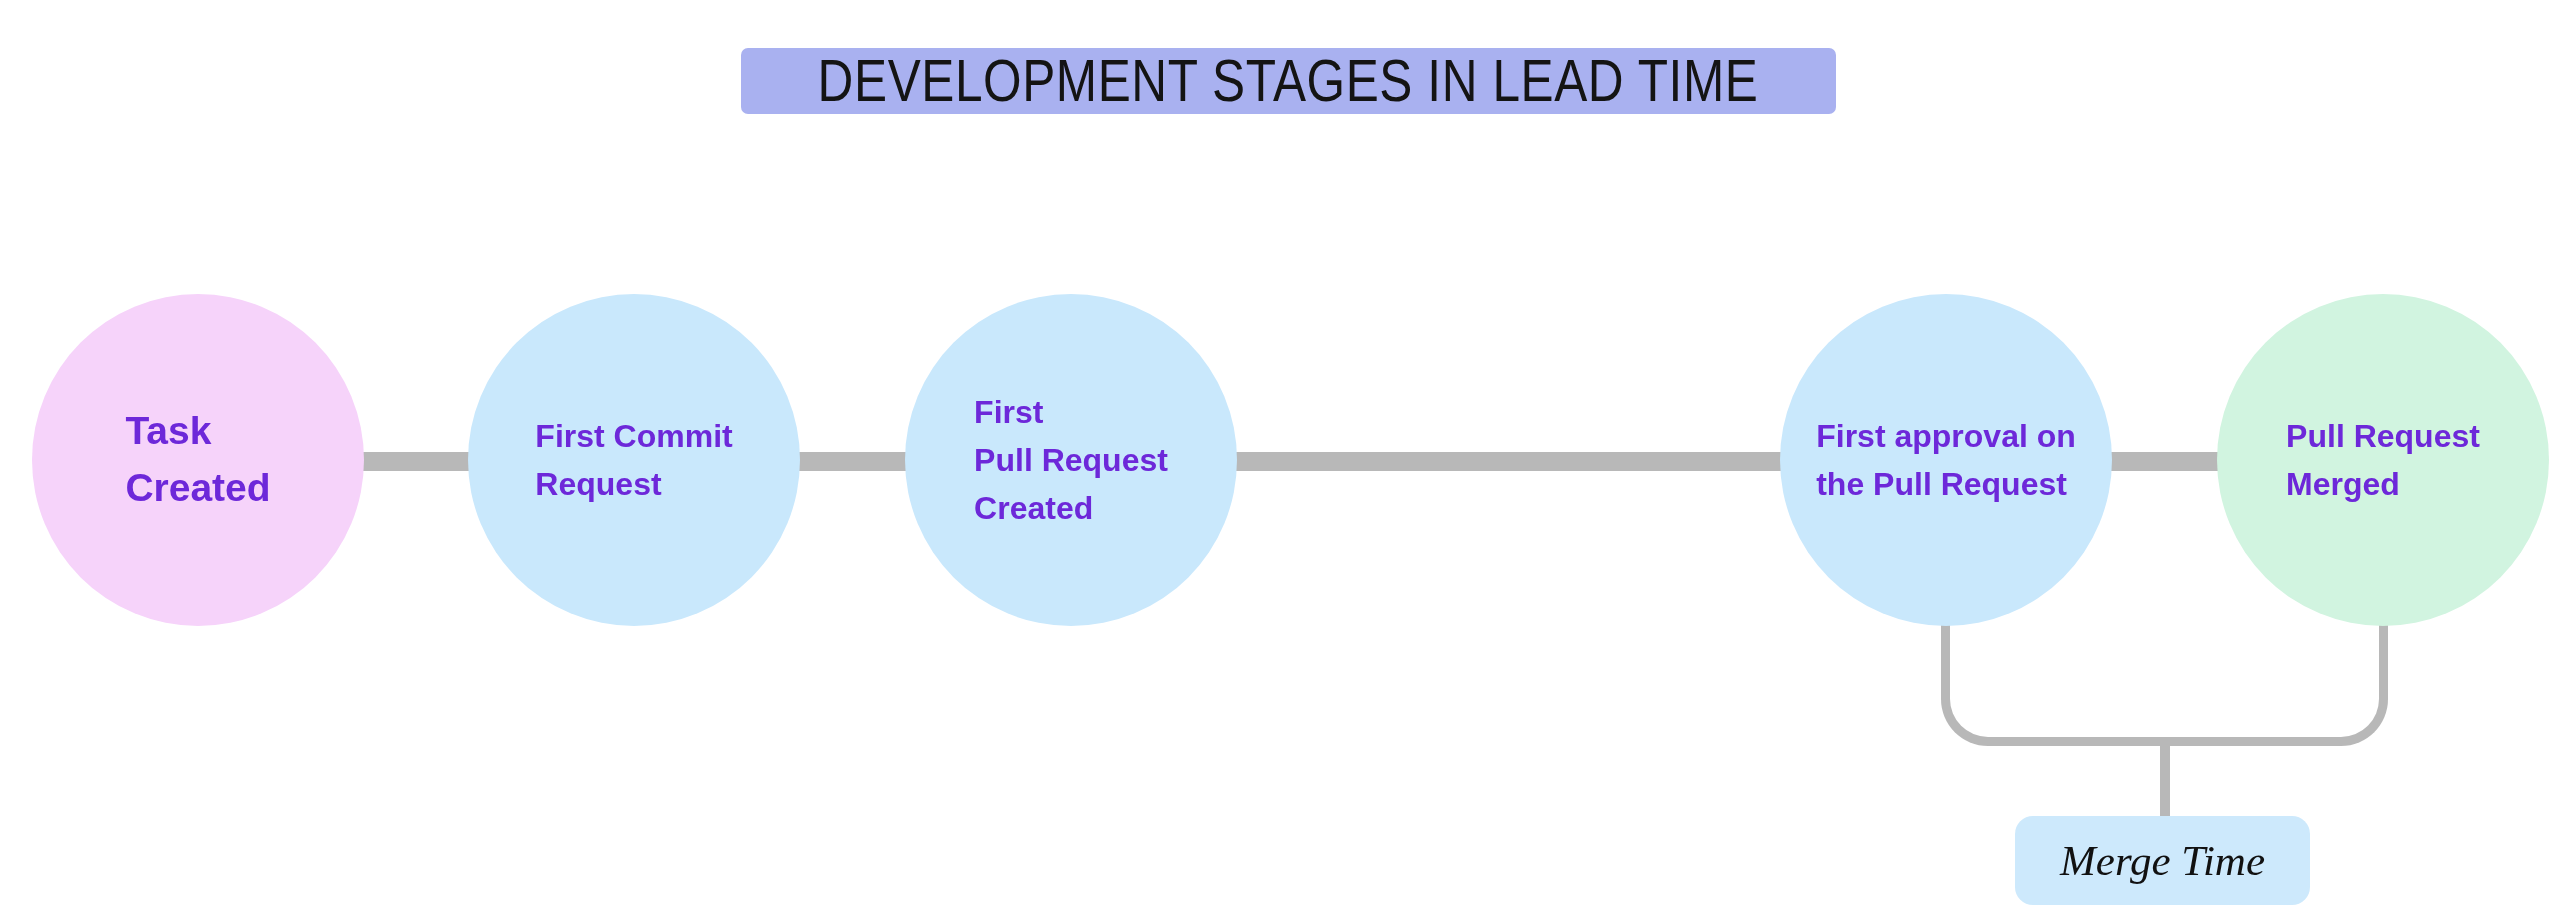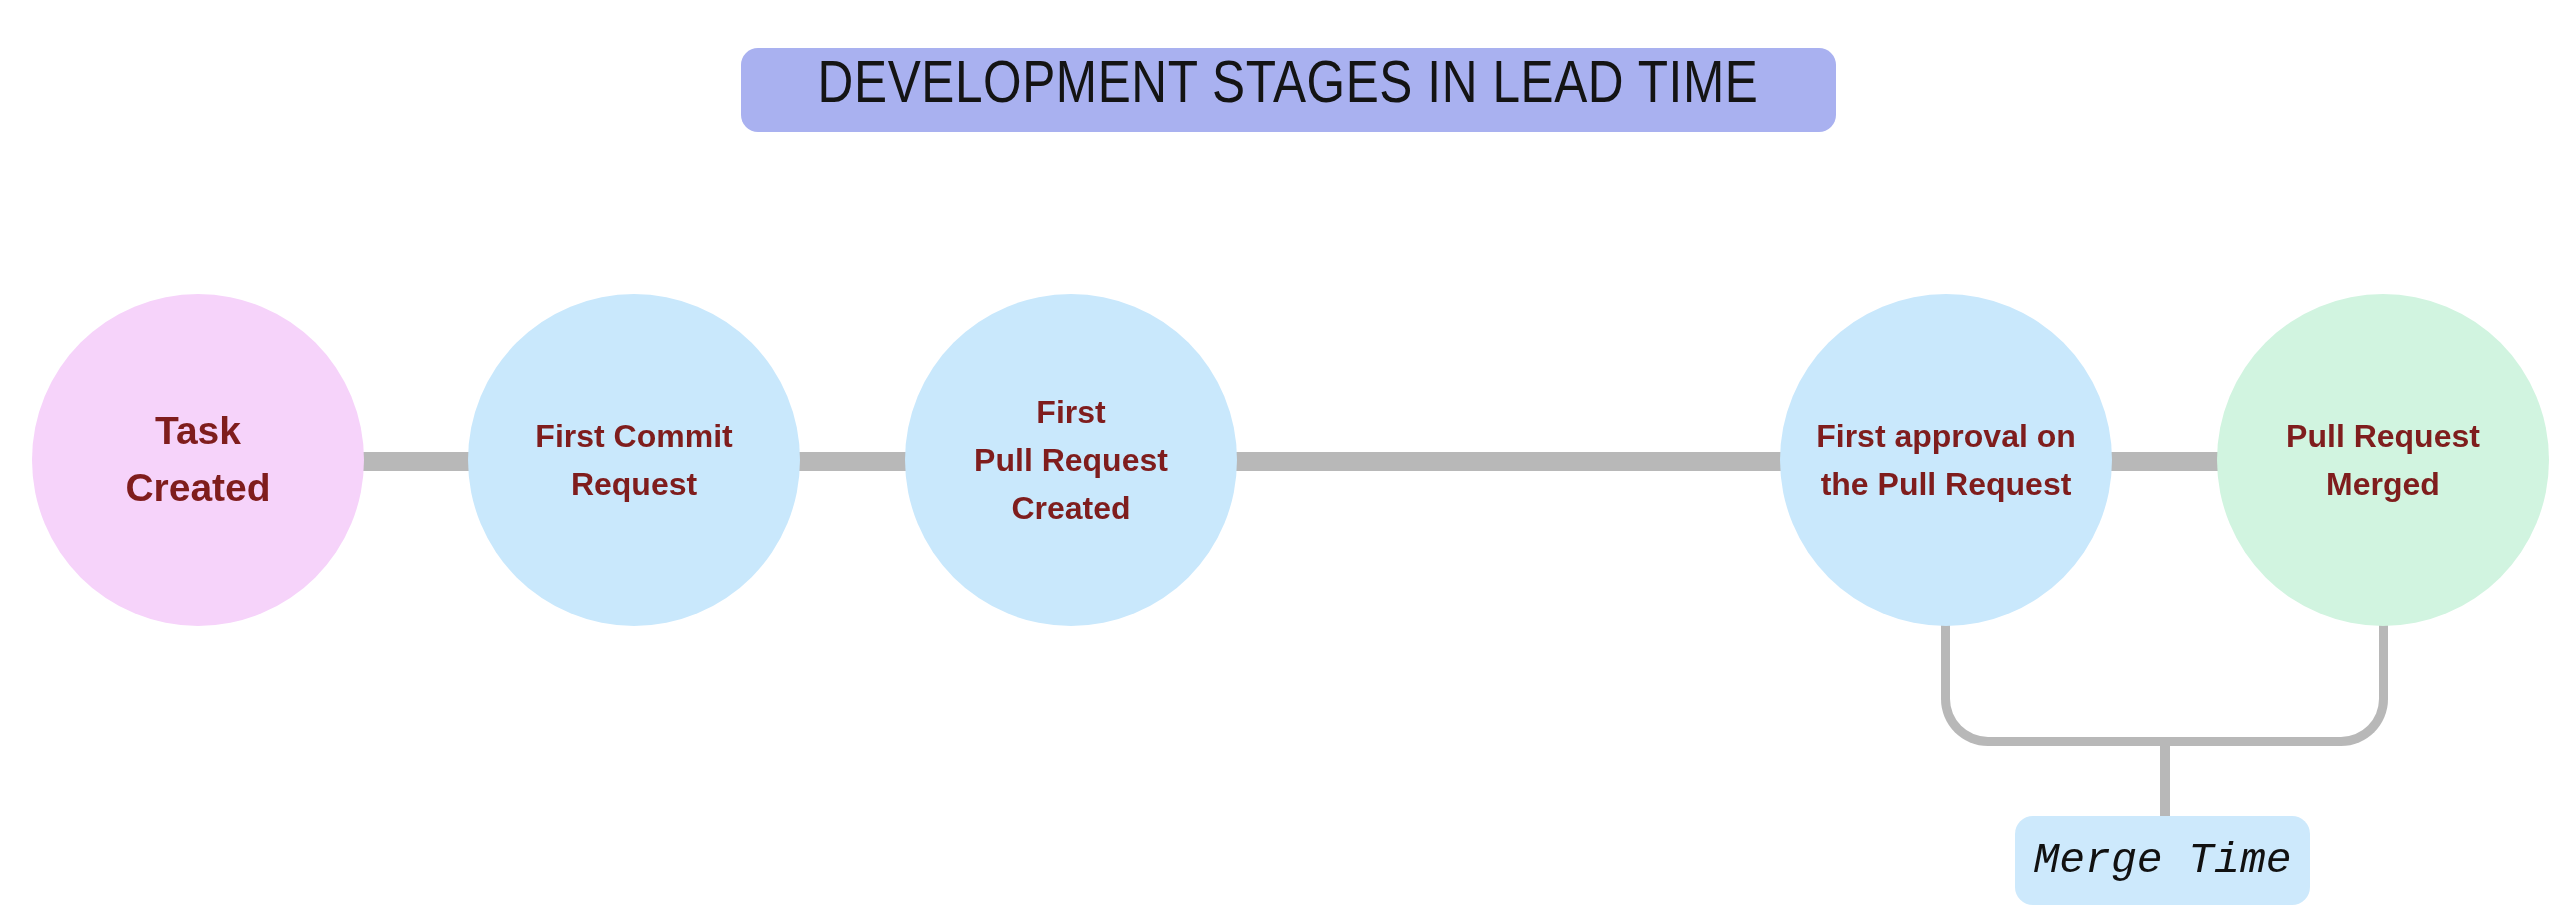--- a/index.html
+++ b/index.html
@@ -15,25 +15,25 @@
     background: #ffffff;
     overflow: hidden;
   }
 
   
   .title-banner {
     position: absolute;
     left: 741px;
     top: 48px;
     width: 1095px;
-    height: 84px;
+    height: 66px;
     background: #a9b1f0;
-    border-radius: 17px;
+    border-radius: 7px;
     display: flex;
-    align-items: flex-start;
+    align-items: center;
     justify-content: center;
   }
   .title-banner .title-text {
     font-size: 59px;
     font-weight: 400;
     color: #141414;
     letter-spacing: 0.7px;
     transform: scaleX(0.84);
     transform-origin: center;
     white-space: nowrap;
@@ -56,25 +56,24 @@
     width: 332px;
     height: 332px;
     border-radius: 50%;
     display: flex;
     align-items: center;
     justify-content: center;
     z-index: 2;
   }
   .circle .label {
     white-space: pre-line;
-    text-align: center;
     font-weight: 700;
     font-size: 32px;
     line-height: 1.5;
-    color: #7f1d1d;
+    color: #6d28d9;
   }
   .circle.first .label {
     font-size: 39px;
     line-height: 1.45;
   }
 
   
   .bracket {
     position: absolute;
     left: 1941px;
@@ -107,21 +106,21 @@
     width: 295px;
     height: 89px;
     border-radius: 18px;
     background: #cde9fc;
     display: flex;
     align-items: center;
     justify-content: center;
     z-index: 2;
   }
   .merge-box .merge-text {
-    font-family: Liberation Mono, monospace;
+    font-family: Liberation Serif, serif;
     font-style: italic;
     font-size: 43px;
     color: #111111;
     white-space: nowrap;
   }
 </style>
 </head>
 <body>
 
 <div class="canvas">

